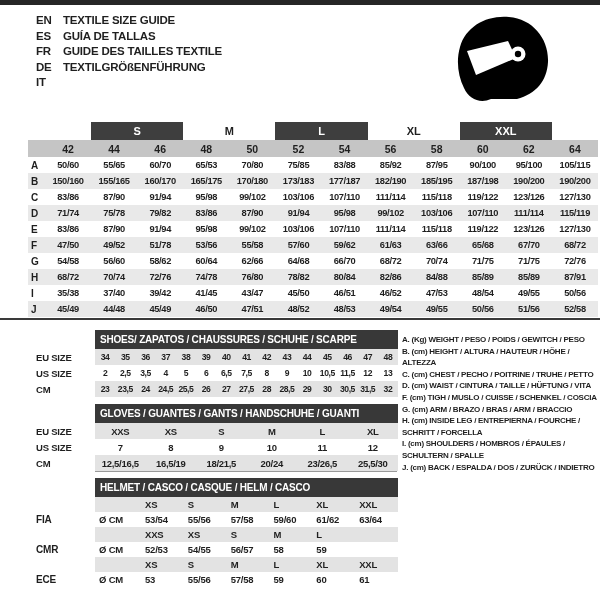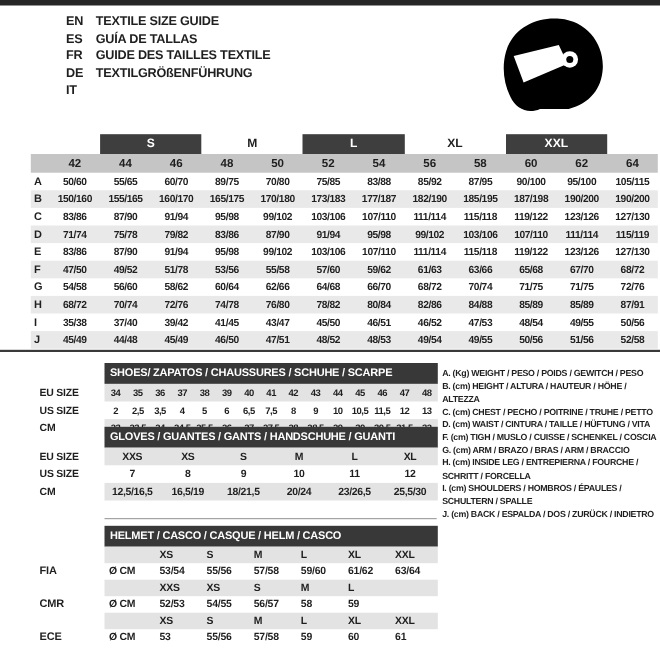--- a/index.html
+++ b/index.html
@@ -4,21 +4,21 @@
 <style>
   *{margin:0;padding:0;box-sizing:border-box;}
   html,body{background:#fff;}
   body{font-family:"Liberation Sans", sans-serif;}
   .page{position:relative;width:600px;height:600px;background:#fff;overflow:hidden;color:#1f1f1f;font-weight:700;}
   .top-bar{position:absolute;top:0;left:0;width:600px;height:5px;background:#262626;}
 
   
   .langs{position:absolute;left:36px;top:13px;}
   .lang-row{display:flex;font-size:11.5px;line-height:15.5px;letter-spacing:-0.2px;}
-  .lang-code{width:27px;margin-left:24px;}
+  .lang-code{width:27px;}
 
   
   .helmet-wrap{position:absolute;left:450px;top:14px;width:112px;height:95px;}
 
   
   .textile{position:absolute;left:28px;top:122px;width:570px;}
   .tgrid{display:grid;grid-template-columns:17px repeat(12,1fr);align-items:center;}
   .grp-row{height:18px;}
   .grp{height:18px;display:flex;align-items:center;justify-content:center;font-size:11px;}
   .grp.dark{background:#3e3e3e;color:#fff;}
@@ -110,21 +110,21 @@
         <div class="szc">60</div>
         <div class="szc">62</div>
         <div class="szc">64</div>
       </div>
     <div>
         <div class="tgrid drow">
           <div class="dlbl">A</div>
           <div class="dval">50/60</div>
           <div class="dval">55/65</div>
           <div class="dval">60/70</div>
-          <div class="dval">89/75</div>
+          <div class="dval">65/53</div>
           <div class="dval">70/80</div>
           <div class="dval">75/85</div>
           <div class="dval">83/88</div>
           <div class="dval">85/92</div>
           <div class="dval">87/95</div>
           <div class="dval">90/100</div>
           <div class="dval">95/100</div>
           <div class="dval">105/115</div>
         </div>
         <div class="tgrid drow stripe">
@@ -329,21 +329,21 @@
             <div class="c">29</div>
             <div class="c">30</div>
             <div class="c">30,5</div>
             <div class="c">31,5</div>
             <div class="c">32</div>
           </div>
         </div>
       </div>
   </div>
 
-  <div class="tbl gloves" style="top:388px">
+  <div class="tbl gloves" style="top:404px">
     <div class="trow">
       <div class="lbl"></div>
       <div class="titlebar">GLOVES / GUANTES / GANTS / HANDSCHUHE / GUANTI</div>
     </div>
     <div>
         <div class="trow">
           <div class="lbl">EU SIZE</div>
           <div class="body striped">
             <div class="c">XXS</div>
             <div class="c">XS</div>

